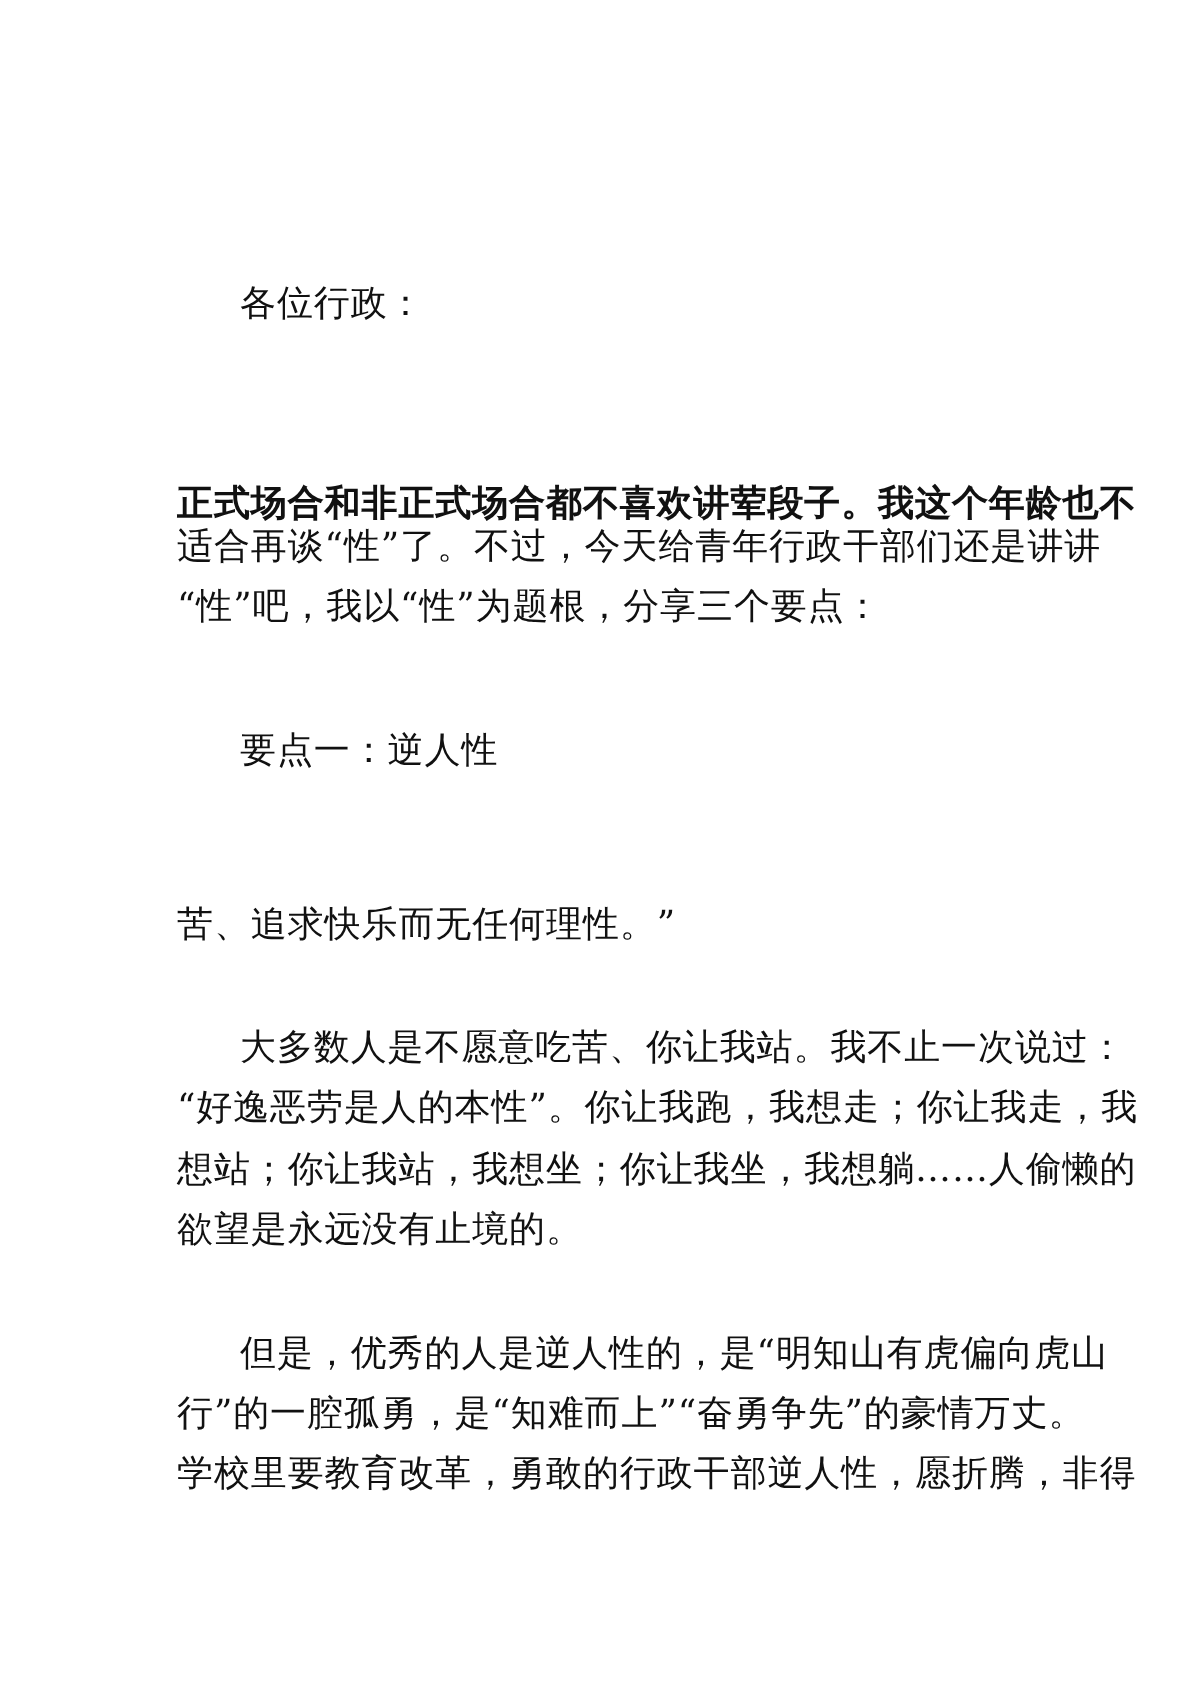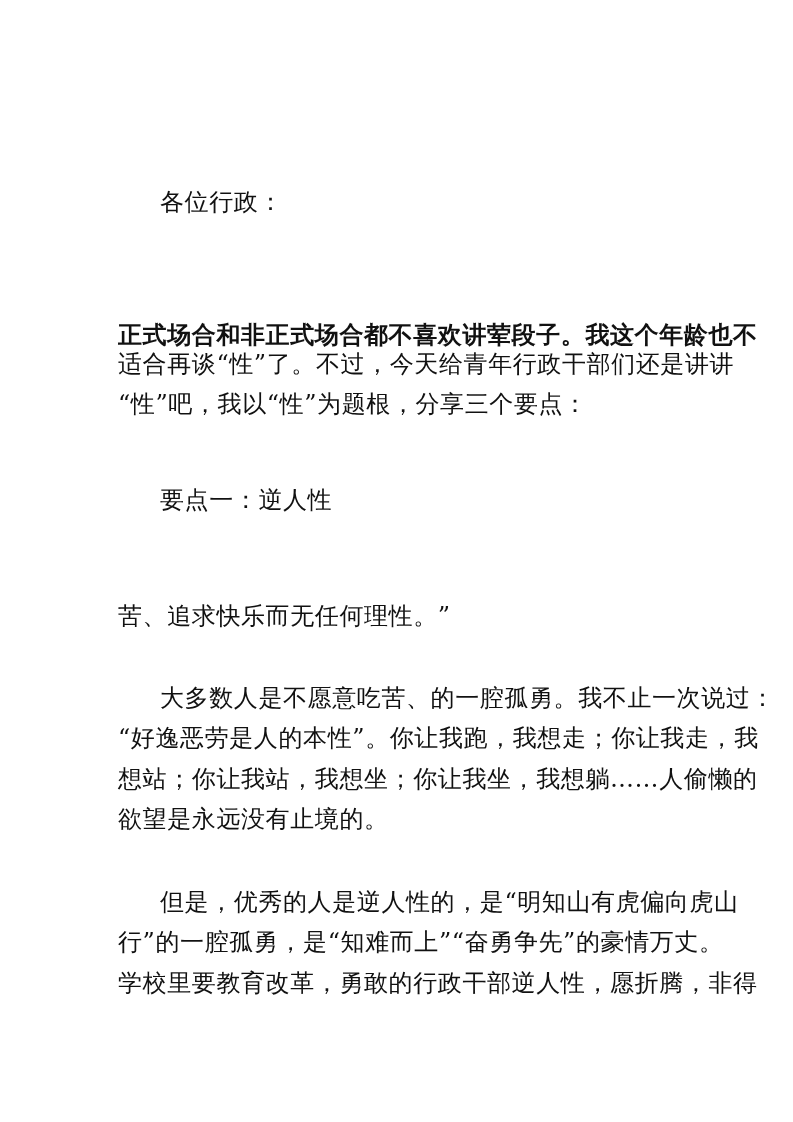--- a/index.html
+++ b/index.html
@@ -49,21 +49,21 @@
   <div class="line indent" style="top:190px;">各位行政：</div>
 
   <div class="line justify" style="top:323px;font-weight:bold;">正式场合和非正式场合都不喜欢讲荤段子。我这个年龄也不</div>
   <div class="line justify" style="top:352px;">适合再谈“性”了。不过，今天给青年行政干部们还是讲讲</div>
   <div class="line" style="top:392px;">“性”吧，我以“性”为题根，分享三个要点：</div>
 
   <div class="line indent" style="top:460px;margin-top:28px;">要点一：逆人性</div>
 
   <div class="line" style="top:604px;">苦、追求快乐而无任何理性。”</div>
 
-  <div class="line indent justify" style="top:686px;">大多数人是不愿意吃苦、的一腔孤勇。我不止一次说过：</div>
+  <div class="line indent justify" style="top:686px;">大多数人是不愿意吃苦、你让我站。我不止一次说过：</div>
   <div class="line justify" style="top:726px;">“好逸恶劳是人的本性”。你让我跑，我想走；你让我走，我</div>
   <div class="line justify" style="top:767px;">想站；你让我站，我想坐；你让我坐，我想躺……人偷懒的</div>
   <div class="line indent justify" style="top:890px;">但是，优秀的人是逆人性的，是“明知山有虎偏向虎山</div>
 
   <div class="line" style="top:807px;">欲望是永远没有止境的。</div>
   <div class="line justify" style="top:930px;">行”的一腔孤勇，是“知难而上”“奋勇争先”的豪情万丈。</div>
   <div class="line justify" style="top:971px;font-family:Liberation Serif, serif;">学校里要教育改革，勇敢的行政干部逆人性，愿折腾，非得</div>
 
 </div>
 

